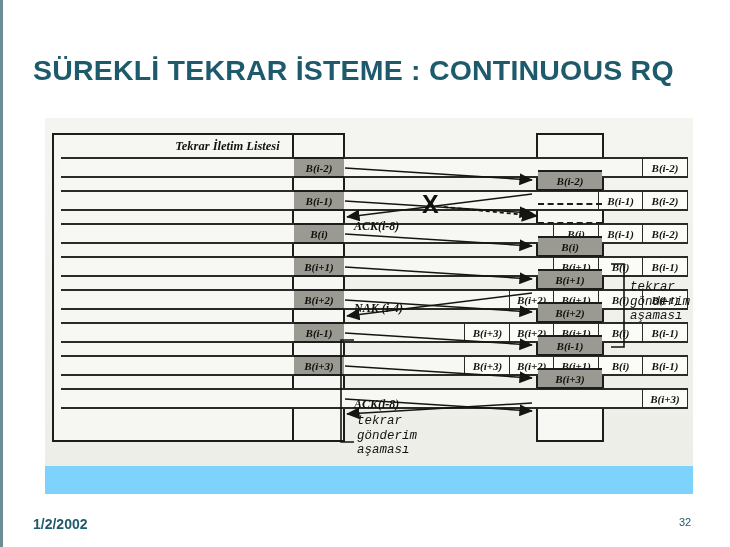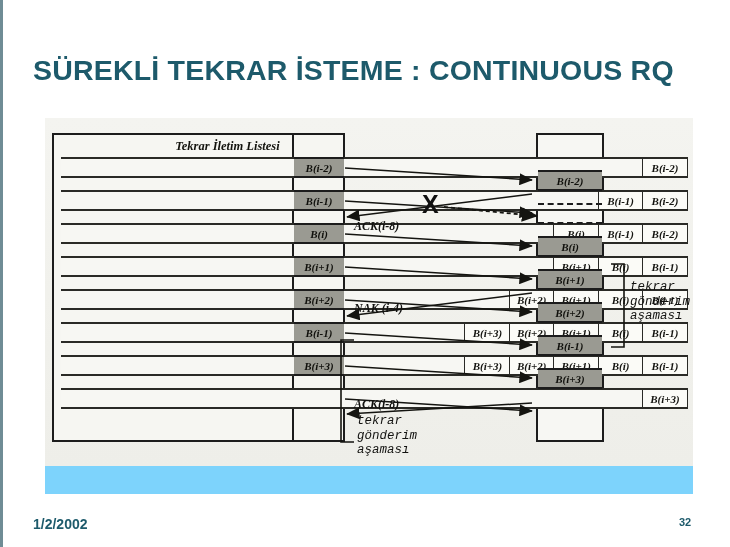--- a/index.html
+++ b/index.html
@@ -23,21 +23,21 @@
     font-family:"Liberation Sans", sans-serif;
     margin-top:10px;
   }
   
   #footer-date{
     position:absolute;left:33px;top:516px;
     font-size:14px;font-weight:700;color:#1d5a6b;
   }
   #footer-page{
     position:absolute;left:679px;top:516px;
-    font-size:11px;font-weight:700;color:#1d5a6b;
+    font-size:11px;font-weight:400;color:#1d5a6b;
   }
   
   #figure{
     position:absolute;left:45px;top:118px;width:648px;height:376px;
     background:#7dd3fc;
   }
   #figure-bg{
     position:absolute;left:0;top:0;width:648px;height:348px;
     background:linear-gradient(180deg,#f4f4f0 0%,#f1f1ec 50%,#eeeee9 100%);
   }

